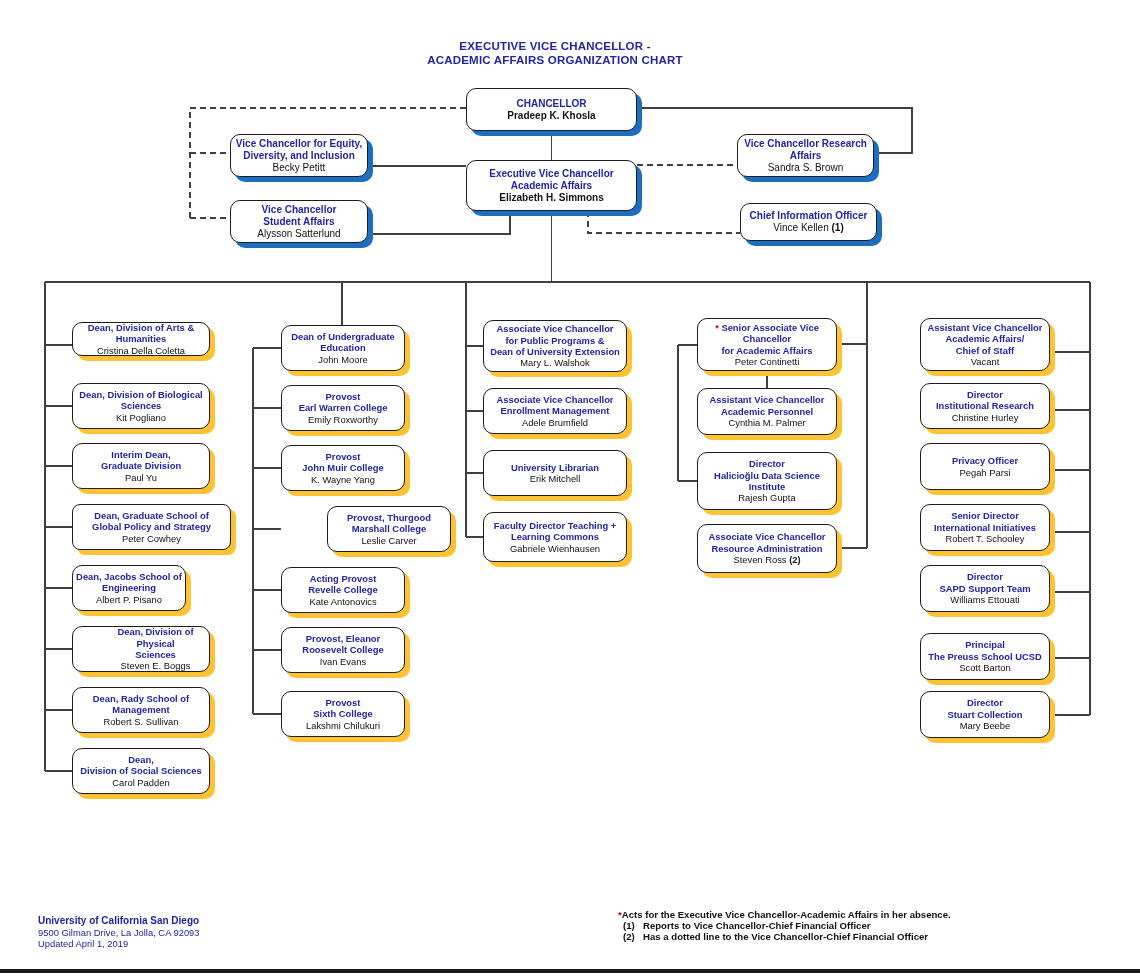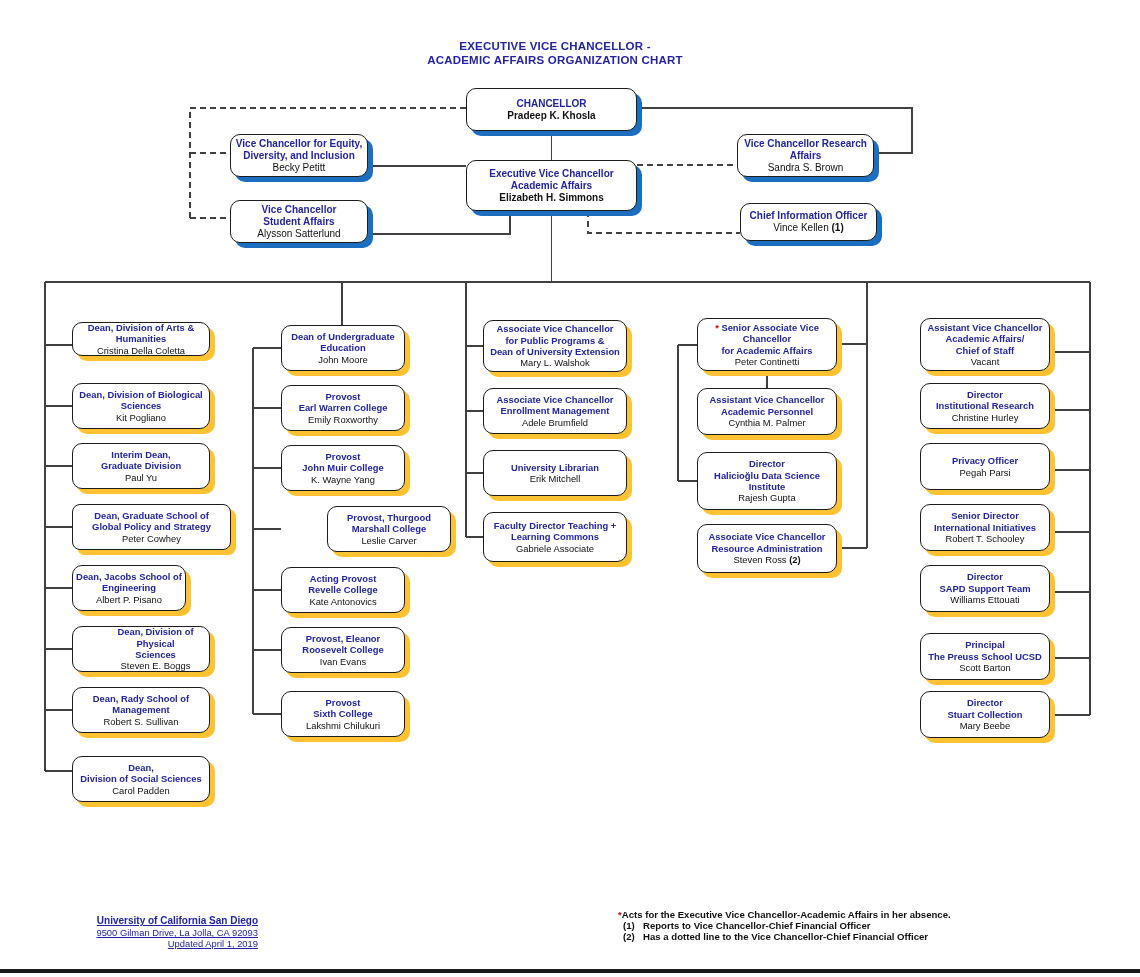--- a/index.html
+++ b/index.html
@@ -22,21 +22,21 @@
   .bname b{font-weight:bold;}
   .star{color:#D00000;font-weight:bold;}
   
   #box-chancellor{left:466px;top:88px;width:171px;height:43px;}
   #box-equity{left:230px;top:134px;width:138px;height:43px;}
   #box-student{left:230px;top:200px;width:138px;height:43px;}
   #box-evc{left:466px;top:160px;width:171px;height:51px;}
   #box-research{left:737px;top:134px;width:137px;height:43px;justify-content:center;}
   #box-cio{left:740px;top:203px;width:137px;height:38px;}
   
-  .footer{position:absolute;left:38px;top:915px;width:220px;text-align:right;color:#2323A7;text-decoration:underline;}
+  .footer{position:absolute;left:38px;top:915px;width:220px;text-align:left;color:#2323A7;}
   .footer .f1{font-weight:bold;font-size:10px;line-height:12px;}
   .footer .f2,.footer .f3{font-size:9.4px;line-height:11px;}
   .footnotes{position:absolute;left:618px;top:909px;width:430px;color:#111;
         font-weight:bold;font-size:9.6px;line-height:11.2px;}
   .fnrow{display:flex;}
   .fnrow .fnlabel{flex:0 0 20px;margin-left:5px;}
   .bottom-bar{position:absolute;left:0;top:969px;width:1140px;height:4px;background:#1a1a1a;}
 </style>
 </head>
 <body>
@@ -129,21 +129,21 @@
       <div class="obox yellow" style="left: 72px; top: 626px; width: 138px; height: 46px; padding-left: 32px;">
         <div class="btitle">Dean, Division of Physical
 Sciences</div>
         <div class="bname">Steven E. Boggs</div>
       </div>
       <div class="obox yellow" style="left: 72px; top: 687px; width: 138px; height: 46px;">
         <div class="btitle">Dean, Rady School of
 Management</div>
         <div class="bname">Robert S. Sullivan</div>
       </div>
-      <div class="obox yellow" style="left: 72px; top: 748px; width: 138px; height: 46px; margin-top: 8px;">
+      <div class="obox yellow" style="left: 72px; top: 748px; width: 138px; height: 46px;">
         <div class="btitle">Dean,
 Division of Social Sciences</div>
         <div class="bname">Carol Padden</div>
       </div>
     </div>
   <div class="col">
       <div class="obox yellow" style="left: 281px; top: 325px; width: 124px; height: 46px;">
         <div class="btitle">Dean of Undergraduate
 Education</div>
         <div class="bname">John Moore</div>
@@ -191,21 +191,21 @@
 Enrollment Management</div>
         <div class="bname">Adele Brumfield</div>
       </div>
       <div class="obox yellow" style="left: 483px; top: 450px; width: 144px; height: 46px;">
         <div class="btitle">University Librarian</div>
         <div class="bname">Erik Mitchell</div>
       </div>
       <div class="obox yellow" style="left: 483px; top: 512px; width: 144px; height: 50px;">
         <div class="btitle">Faculty Director Teaching +
 Learning Commons</div>
-        <div class="bname">Gabriele Associate</div>
+        <div class="bname">Gabriele Wienhausen</div>
       </div>
     </div>
   <div class="col">
       <div class="obox yellow" style="left: 697px; top: 318px; width: 140px; height: 53px;">
         <div class="btitle"><span class="star">* </span>Senior Associate Vice
 Chancellor
 for Academic Affairs</div>
         <div class="bname">Peter Continetti</div>
       </div>
       <div class="obox yellow" style="left: 697px; top: 388px; width: 140px; height: 47px;">

